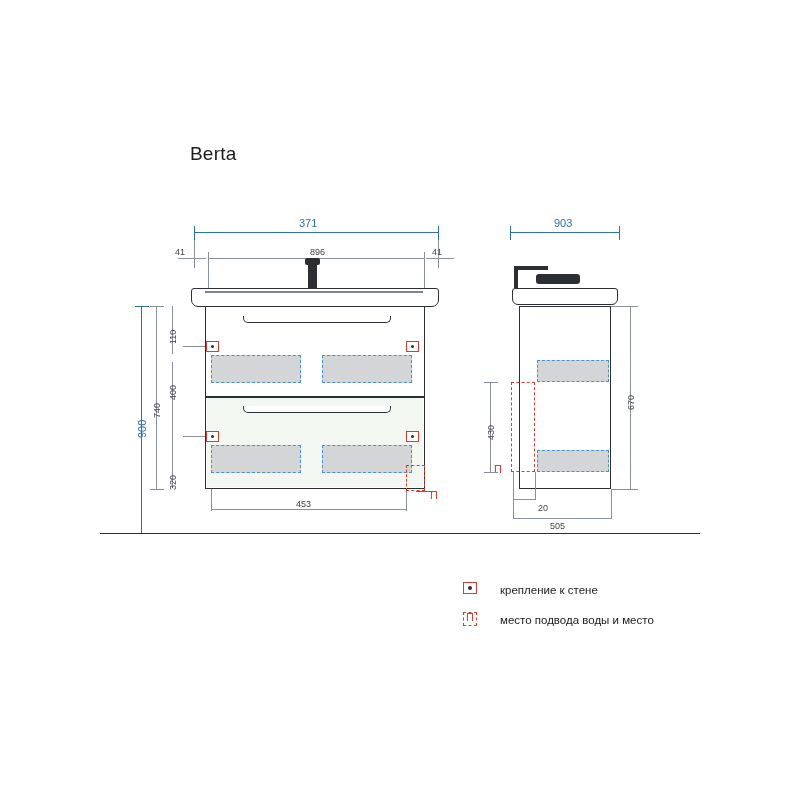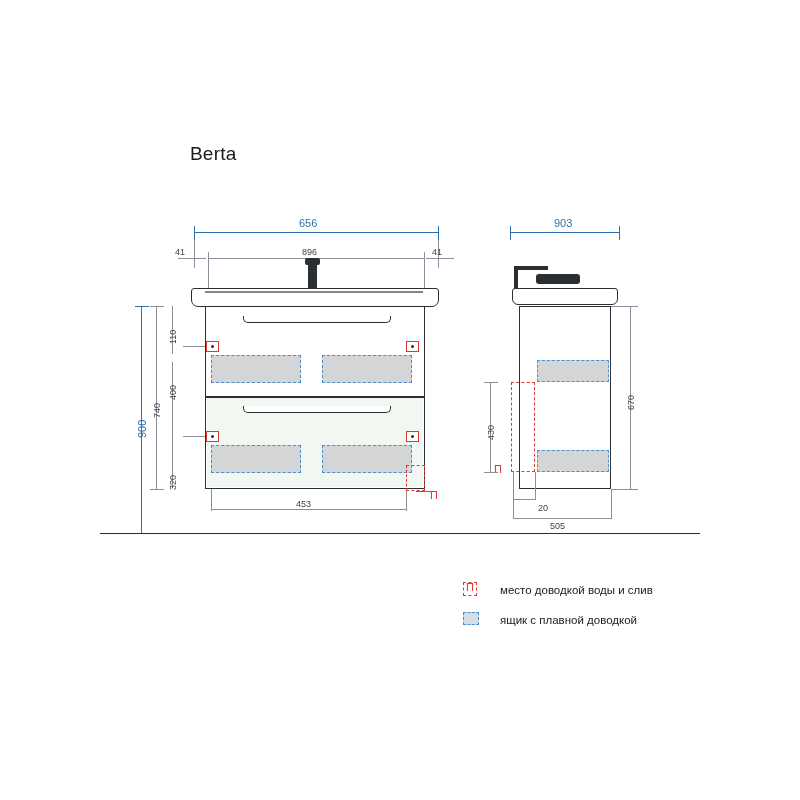--- a/index.html
+++ b/index.html
@@ -251,27 +251,27 @@
 </head>
 <body>
 
 <div id="root">
 
   <div class="title">Berta</div>
 
   <div class="ln h blue" style="left:194px; top:232px; width:245px; height:1px;"></div>
   <div class="ln v blue" style="left:194px; top:226px; height:14px;"></div>
   <div class="ln v blue" style="left:438px; top:226px; height:14px;"></div>
-  <div class="dim-text blue-t" style="left:299px; top:217px;">656</div>
+  <div class="dim-text blue-t" style="left:299px; top:217px;">371</div>
 
   <div class="ln v" style="left:194px; top:240px; height:28px;"></div>
   <div class="ln v" style="left:438px; top:240px; height:28px;"></div>
 
   <div class="ln h" style="left:208px; top:258px; width:216px;"></div>
-  <div class="dim-text" style="left:302px; top:247px;">896</div>
+  <div class="dim-text" style="left:310px; top:247px;">896</div>
   <div class="ln v" style="left:208px; top:252px; height:14px;"></div>
   <div class="ln v" style="left:424px; top:252px; height:14px;"></div>
 
   <div class="ln h" style="left:178px; top:258px; width:28px;"></div>
   <div class="dim-text" style="left:175px; top:247px;">41</div>
   <div class="ln h" style="left:426px; top:258px; width:28px;"></div>
   <div class="dim-text" style="left:432px; top:247px;">41</div>
 
   <div class="ln v" style="left:208px; top:264px; height:26px;"></div>
   <div class="ln v" style="left:424px; top:264px; height:26px;"></div>
@@ -366,28 +366,28 @@
 
   <div class="ln v" style="left:513px; top:499px; height:20px;"></div>
   <div class="ln v" style="left:611px; top:489px; height:30px;"></div>
   <div class="ln h" style="left:513px; top:518px; width:98px;"></div>
   <div class="dim-text" style="left:550px; top:521px;">505</div>
 
   <div class="floor"></div>
 
   <div class="legend">
 
+    <div class="legend-row">
+      <div class="legend-ico lg-mount"></div>
+      <div class="legend-text">крепление к стене</div>
+    </div>
 
     <div class="legend-row">
       <div class="legend-ico lg-pi">
           <span>П</span>
         </div>
-      <div class="legend-text">место доводкой воды и слив</div>
+      <div class="legend-text">место подвода воды и место</div>
     </div>
 
-    <div class="legend-row">
-      <div class="legend-ico lg-soft"></div>
-      <div class="legend-text">ящик с плавной доводкой</div>
-    </div>
 
   </div>
 
 </div>
 
 </body></html>

